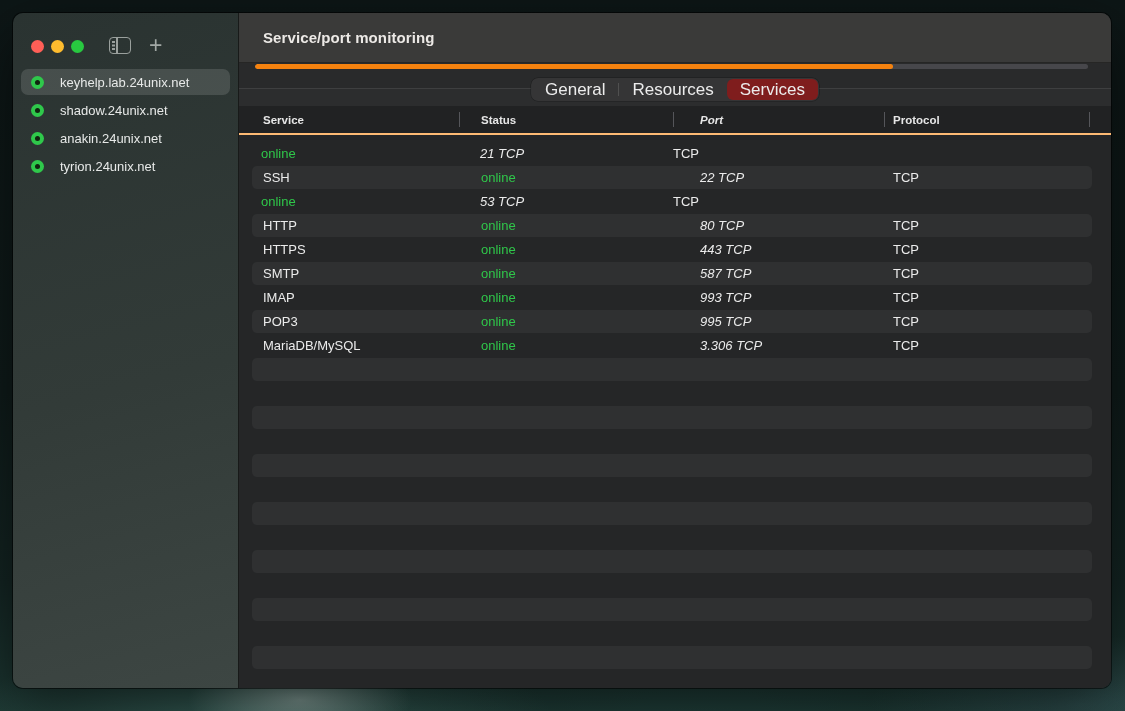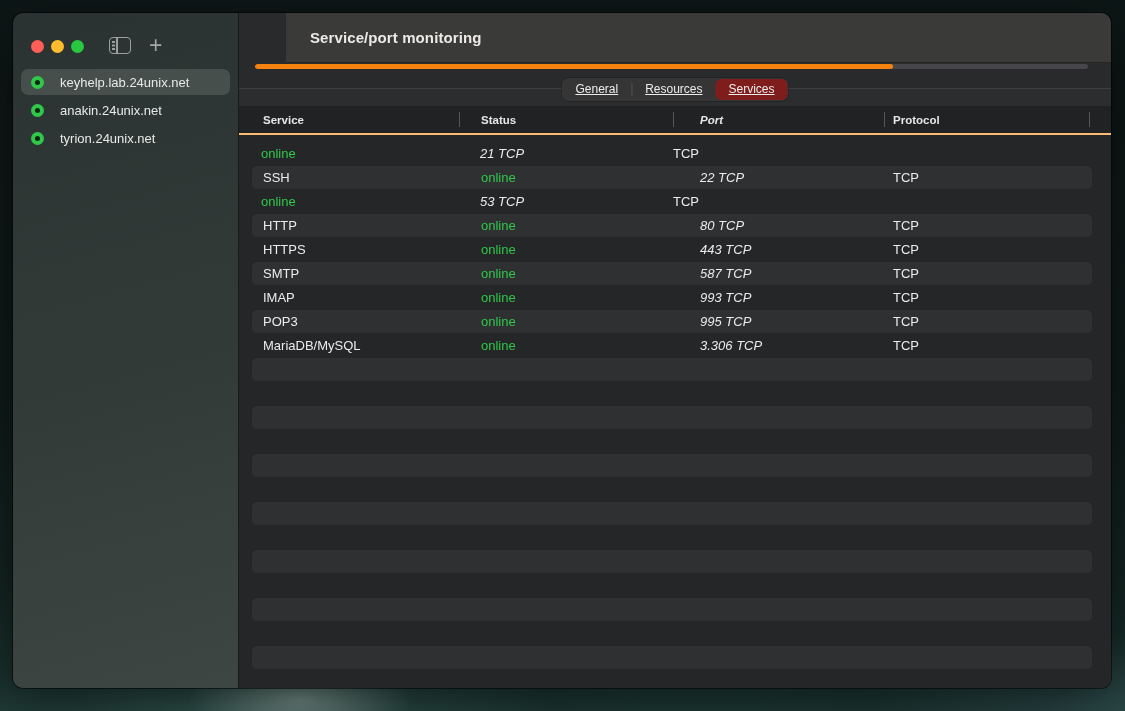--- a/index.html
+++ b/index.html
@@ -37,37 +37,37 @@
     height:26px; margin-bottom:2px; display:flex; align-items:center; gap:16px;
     padding-left:10px; border-radius:7px; color:#e7e9e8; font-size:13px;
   }
   .server-item.selected { background:rgba(255,255,255,0.13); }
   .status-dot { width:13px; height:13px; border-radius:50%; position:relative; flex:0 0 13px; }
   .status-dot::after { content:''; position:absolute; left:4px; top:4px; width:5px; height:5px; border-radius:50%; background:#10240f; }
   
   .main { flex:1; display:flex; flex-direction:column; background:#292a2b; min-width:0; }
   .titlebar {
     height:49px; flex:0 0 49px; background:#3a3a39; border-bottom:1px solid #262625;
-    display:flex; align-items:center; padding-left:24px;margin-left:47px;
+    display:flex; align-items:center; padding-left:24px;
   }
   .title { font-size:15px; font-weight:bold; color:#ece9e6; letter-spacing:0.1px; }
   .progress-row { height:10px; flex:0 0 10px; background:#292a2b; position:relative; }
   .progress-track { position:absolute; left:16px; top:1px; width:833px; height:5px; border-radius:3px; background:#47474b; overflow:hidden; }
   .progress-fill { height:100%; border-radius:3px; width:0; }
   
   .tab-zone { height:33px; flex:0 0 33px; position:relative; background:#292a2b; }
   .tab-zone::before { content:''; position:absolute; left:0; right:0; top:15px; height:1px; background:#3e3f40; }
   .tab-zone::after  { content:''; position:absolute; left:0; right:0; top:16px; bottom:0; background:#2c2d2e; }
   .segmented {
     position:absolute; left:50%; top:5px; transform:translateX(-50%);
     display:flex; align-items:center; background:#353536; border-radius:7px; padding:1px; z-index:2;
     box-shadow:0 0 0 0.5px rgba(0,0,0,0.35);
   }
   .seg {
-    font-size:12px; color:#ececec; padding:3px 13px; border-radius:6px; white-space:nowrap; line-height:15px;text-decoration:underline;
+    font-size:17px; color:#ececec; padding:3px 13px; border-radius:6px; white-space:nowrap; line-height:15px;
   }
   .seg.selected { background:#7f1d1d; }
   .seg-sep { width:1px; height:13px; background:#525252; }
   
   .table-header {
     height:27px; flex:0 0 27px; background:#212223; border-bottom:2px solid #fdba74;
     display:flex; align-items:center; color:#e6e6e6; font-size:11.5px; font-weight:bold; position:relative;
   }
   .hc { box-sizing:border-box; position:relative; height:100%; display:flex; align-items:center; }
   .hc.c2::before, .hc.c3::before, .hc.c4::before, .hc.c4::after {
@@ -103,20 +103,24 @@
         <div class="icon-sidebar"></div>
         <div class="icon-plus">+</div>
       </div>
       <div class="server-list">
         <div class="server-item selected">
           <span class="status-dot" style="background: rgb(47, 200, 75);"></span>
           <span>keyhelp.lab.24unix.net</span>
         </div>
         <div class="server-item">
           <span class="status-dot" style="background: rgb(47, 200, 75);"></span>
+          <span>shadow.24unix.net</span>
+        </div>
+        <div class="server-item">
+          <span class="status-dot" style="background: rgb(47, 200, 75);"></span>
           <span>anakin.24unix.net</span>
         </div>
         <div class="server-item">
           <span class="status-dot" style="background: rgb(47, 200, 75);"></span>
           <span>tyrion.24unix.net</span>
         </div>
       </div>
     </div>
 
     <div class="main">

